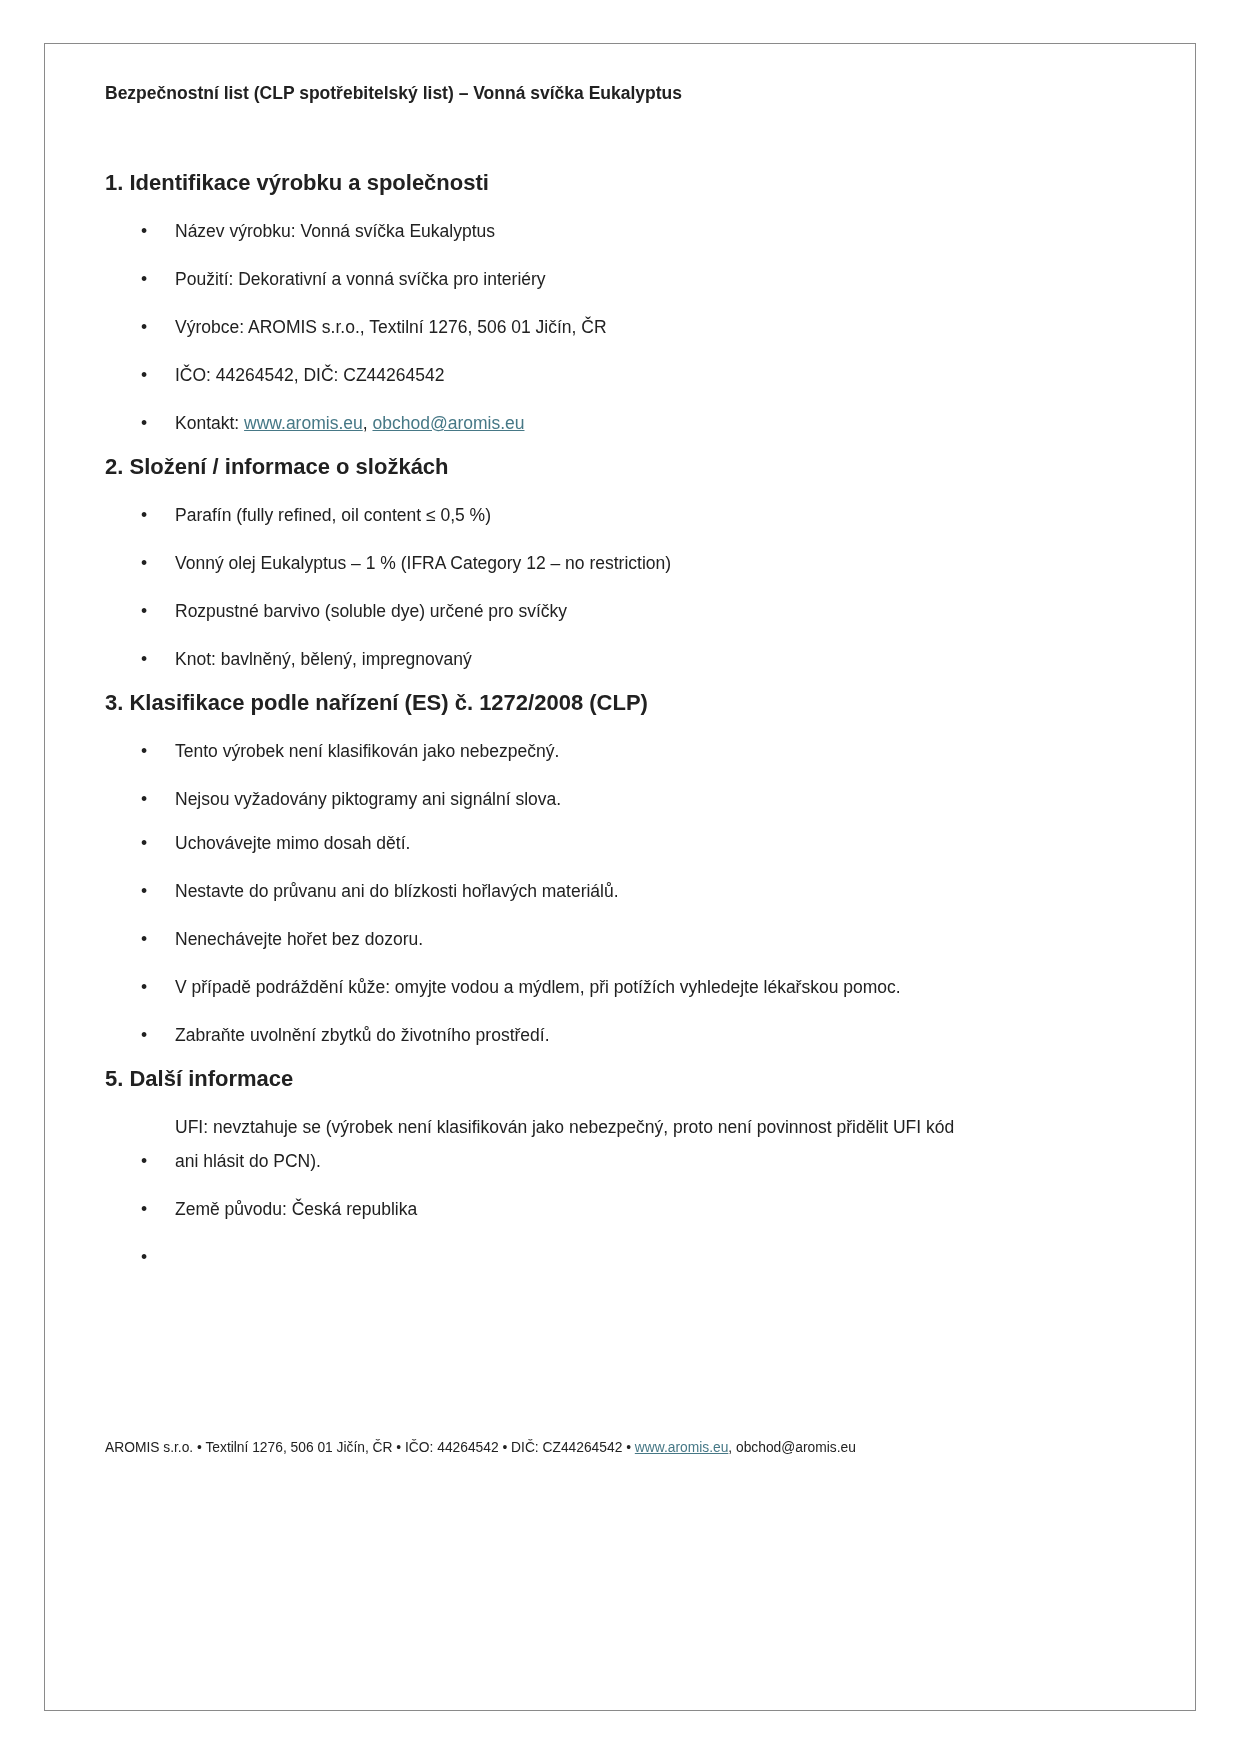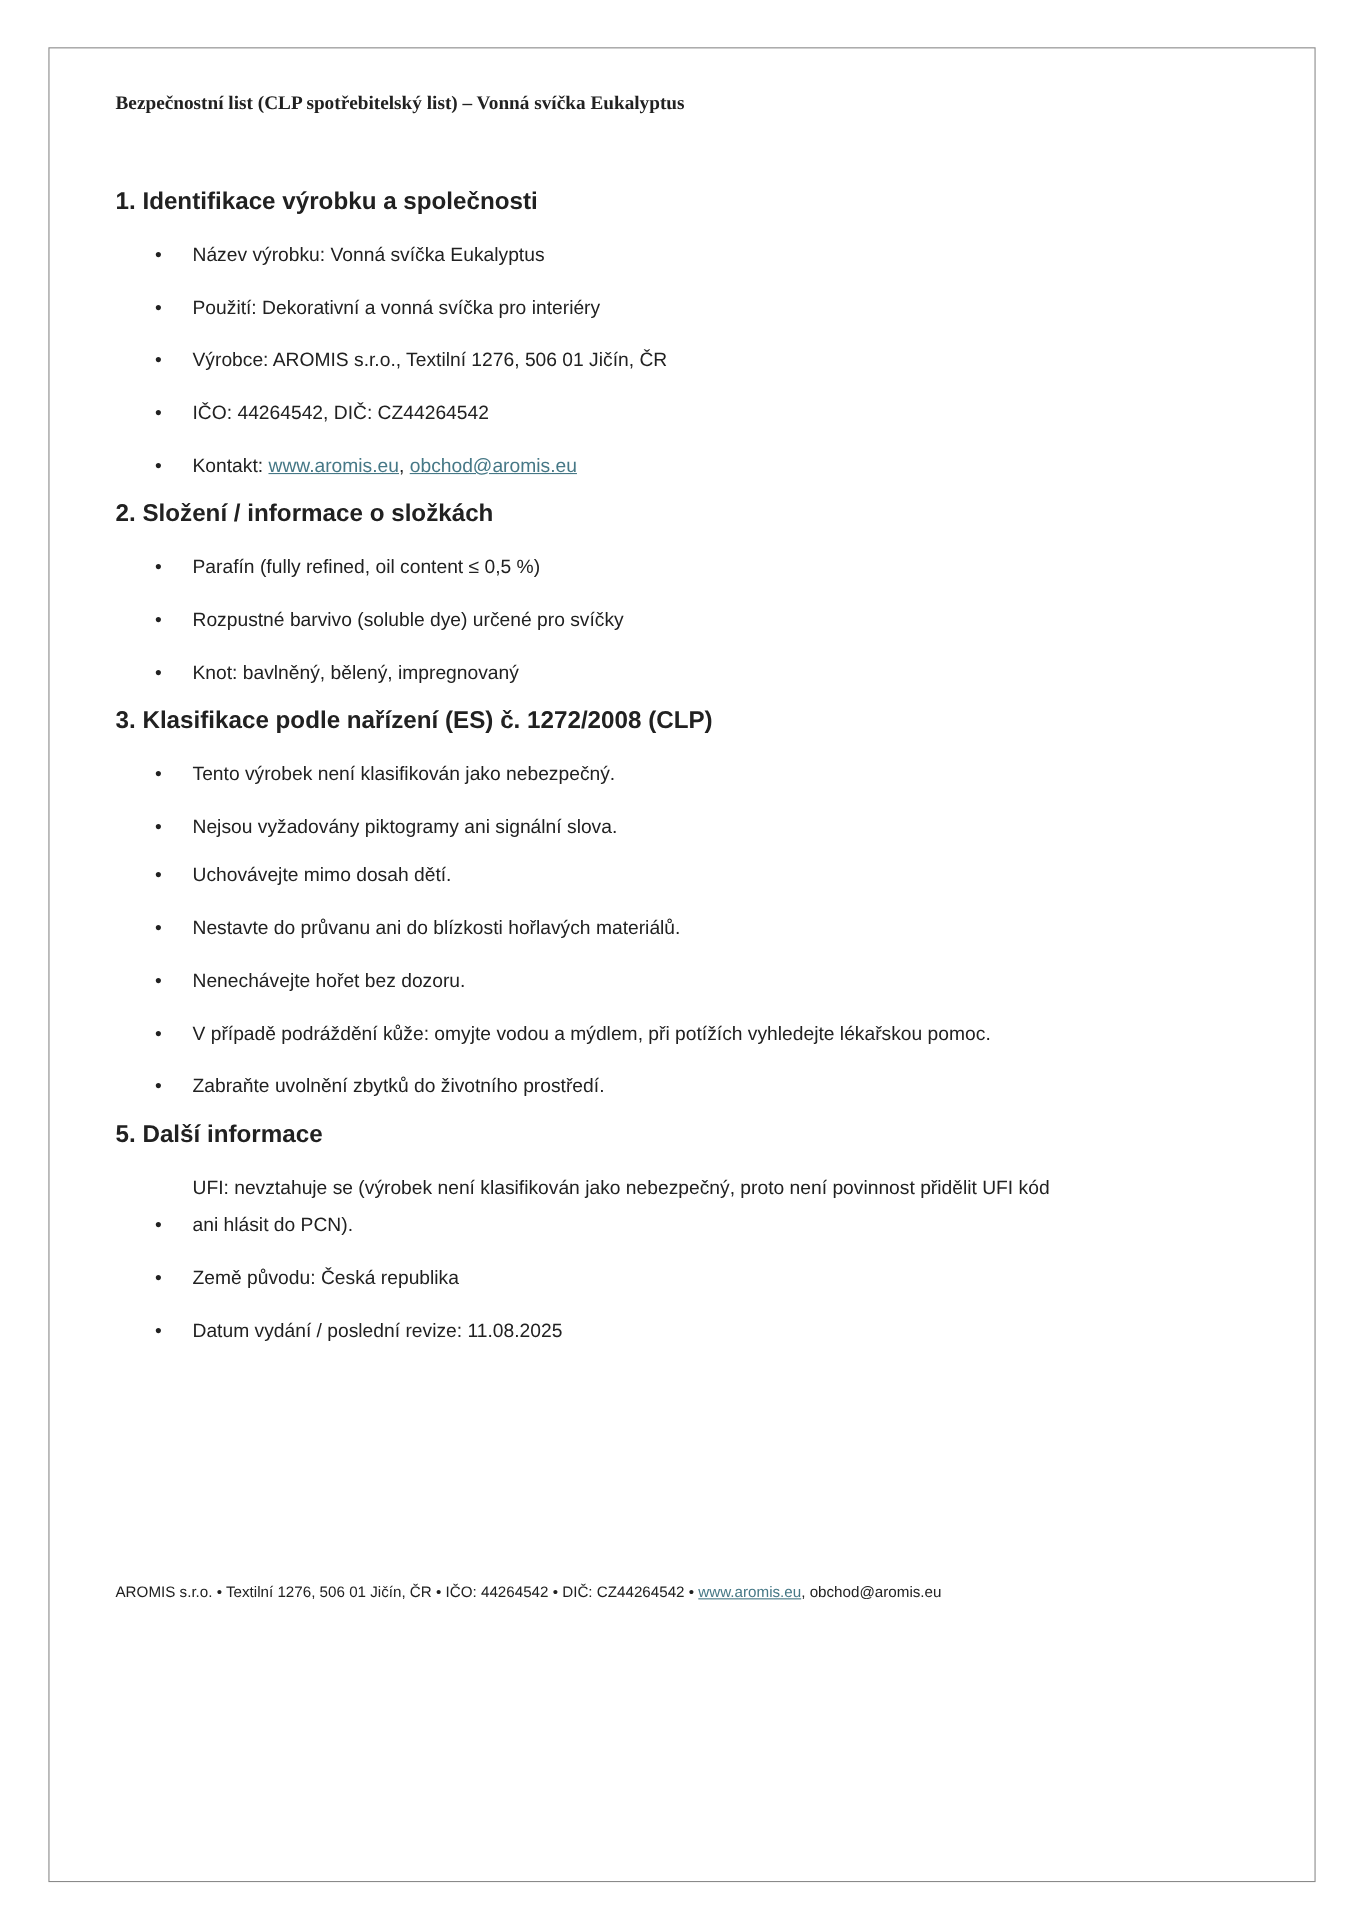--- a/index.html
+++ b/index.html
@@ -26,21 +26,20 @@
     left: 105px;
     top: 76px;
     width: 1000px;
     font-size: 17.5px;
   }
   .doc-title {
     font-size: 17.5px;
     font-weight: bold;
     line-height: 34px;
     margin: 0 0 56px 0;
-    font-family: Liberation Serif, serif;
   }
   .section-heading {
     font-size: 22px;
     font-weight: bold;
     line-height: 34px;
     margin: 0 0 14px 0;
   }
   ul.bullets {
     list-style: none;
     margin: 0 0 -4px 0;
@@ -114,20 +113,24 @@
   </ul>
 
   <h2 class="section-heading">2. Složení / informace o složkách</h2>
   <ul class="bullets">
     <li class="bullet">
       <span class="marker"></span>
       <span class="li-text">Parafín (fully refined, oil content ≤ 0,5 %)</span>
     </li>
     <li class="bullet">
       <span class="marker"></span>
+      <span class="li-text">Vonný olej Eukalyptus – 1 % (IFRA Category 12 – no restriction)</span>
+    </li>
+    <li class="bullet">
+      <span class="marker"></span>
       <span class="li-text">Rozpustné barvivo (soluble dye) určené pro svíčky</span>
     </li>
     <li class="bullet">
       <span class="marker"></span>
       <span class="li-text">Knot: bavlněný, bělený, impregnovaný</span>
     </li>
   </ul>
 
   <h2 class="section-heading">3. Klasifikace podle nařízení (ES) č. 1272/2008 (CLP)</h2>
   <ul class="bullets">
@@ -171,21 +174,20 @@
     <li class="bullet">
       <span class="marker"></span>
       <span class="li-text">UFI: nevztahuje se (výrobek není klasifikován jako nebezpečný, proto není povinnost přidělit UFI kód ani hlásit do PCN).</span>
     </li>
     <li class="bullet">
       <span class="marker"></span>
       <span class="li-text">Země původu: Česká republika</span>
     </li>
     <li class="bullet">
       <span class="marker"></span>
-      <span class="li-text">Datum vydání / poslední revize: 11.08.2025</span>
     </li>
   </ul>
 
 </div>
 
 <div class="footer">
   <span>AROMIS s.r.o. • Textilní 1276, 506 01 Jičín, ČR • IČO: 44264542 • DIČ: CZ44264542 • </span><a class="link">www.aromis.eu</a><span>, obchod@aromis.eu</span>
 </div>
 
 </body></html>

